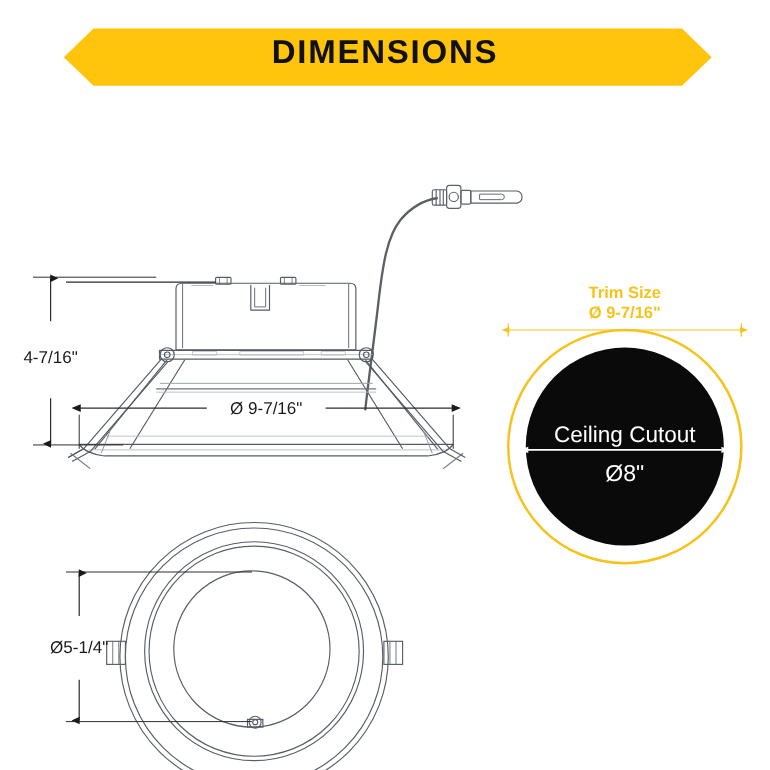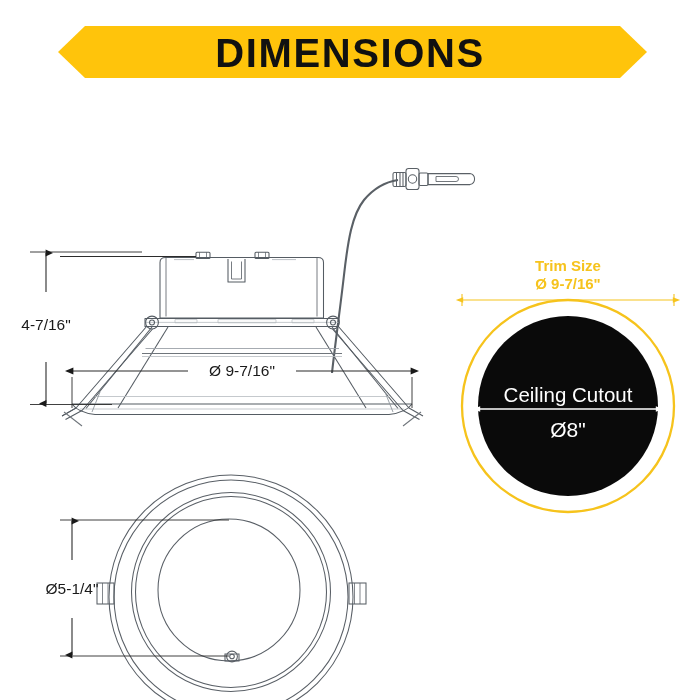--- a/index.html
+++ b/index.html
@@ -30,21 +30,21 @@
     pointer-events: none;
   }
   .banner-text {
     position: absolute;
     left: 0;
     top: 31px;
     width: 700px;
     text-align: center;
     font-family: "Liberation Sans", sans-serif;
     font-weight: bold;
-    font-size: 40px;
+    font-size: 30px;
     letter-spacing: 1.6px;
     color: #111111;
   }
   svg { display: block; }
   .dimtext {
     font-family: "Liberation Sans", sans-serif;
     font-size: 15.5px;
     fill: #1a1a1a;
   }
   .trimtext {

